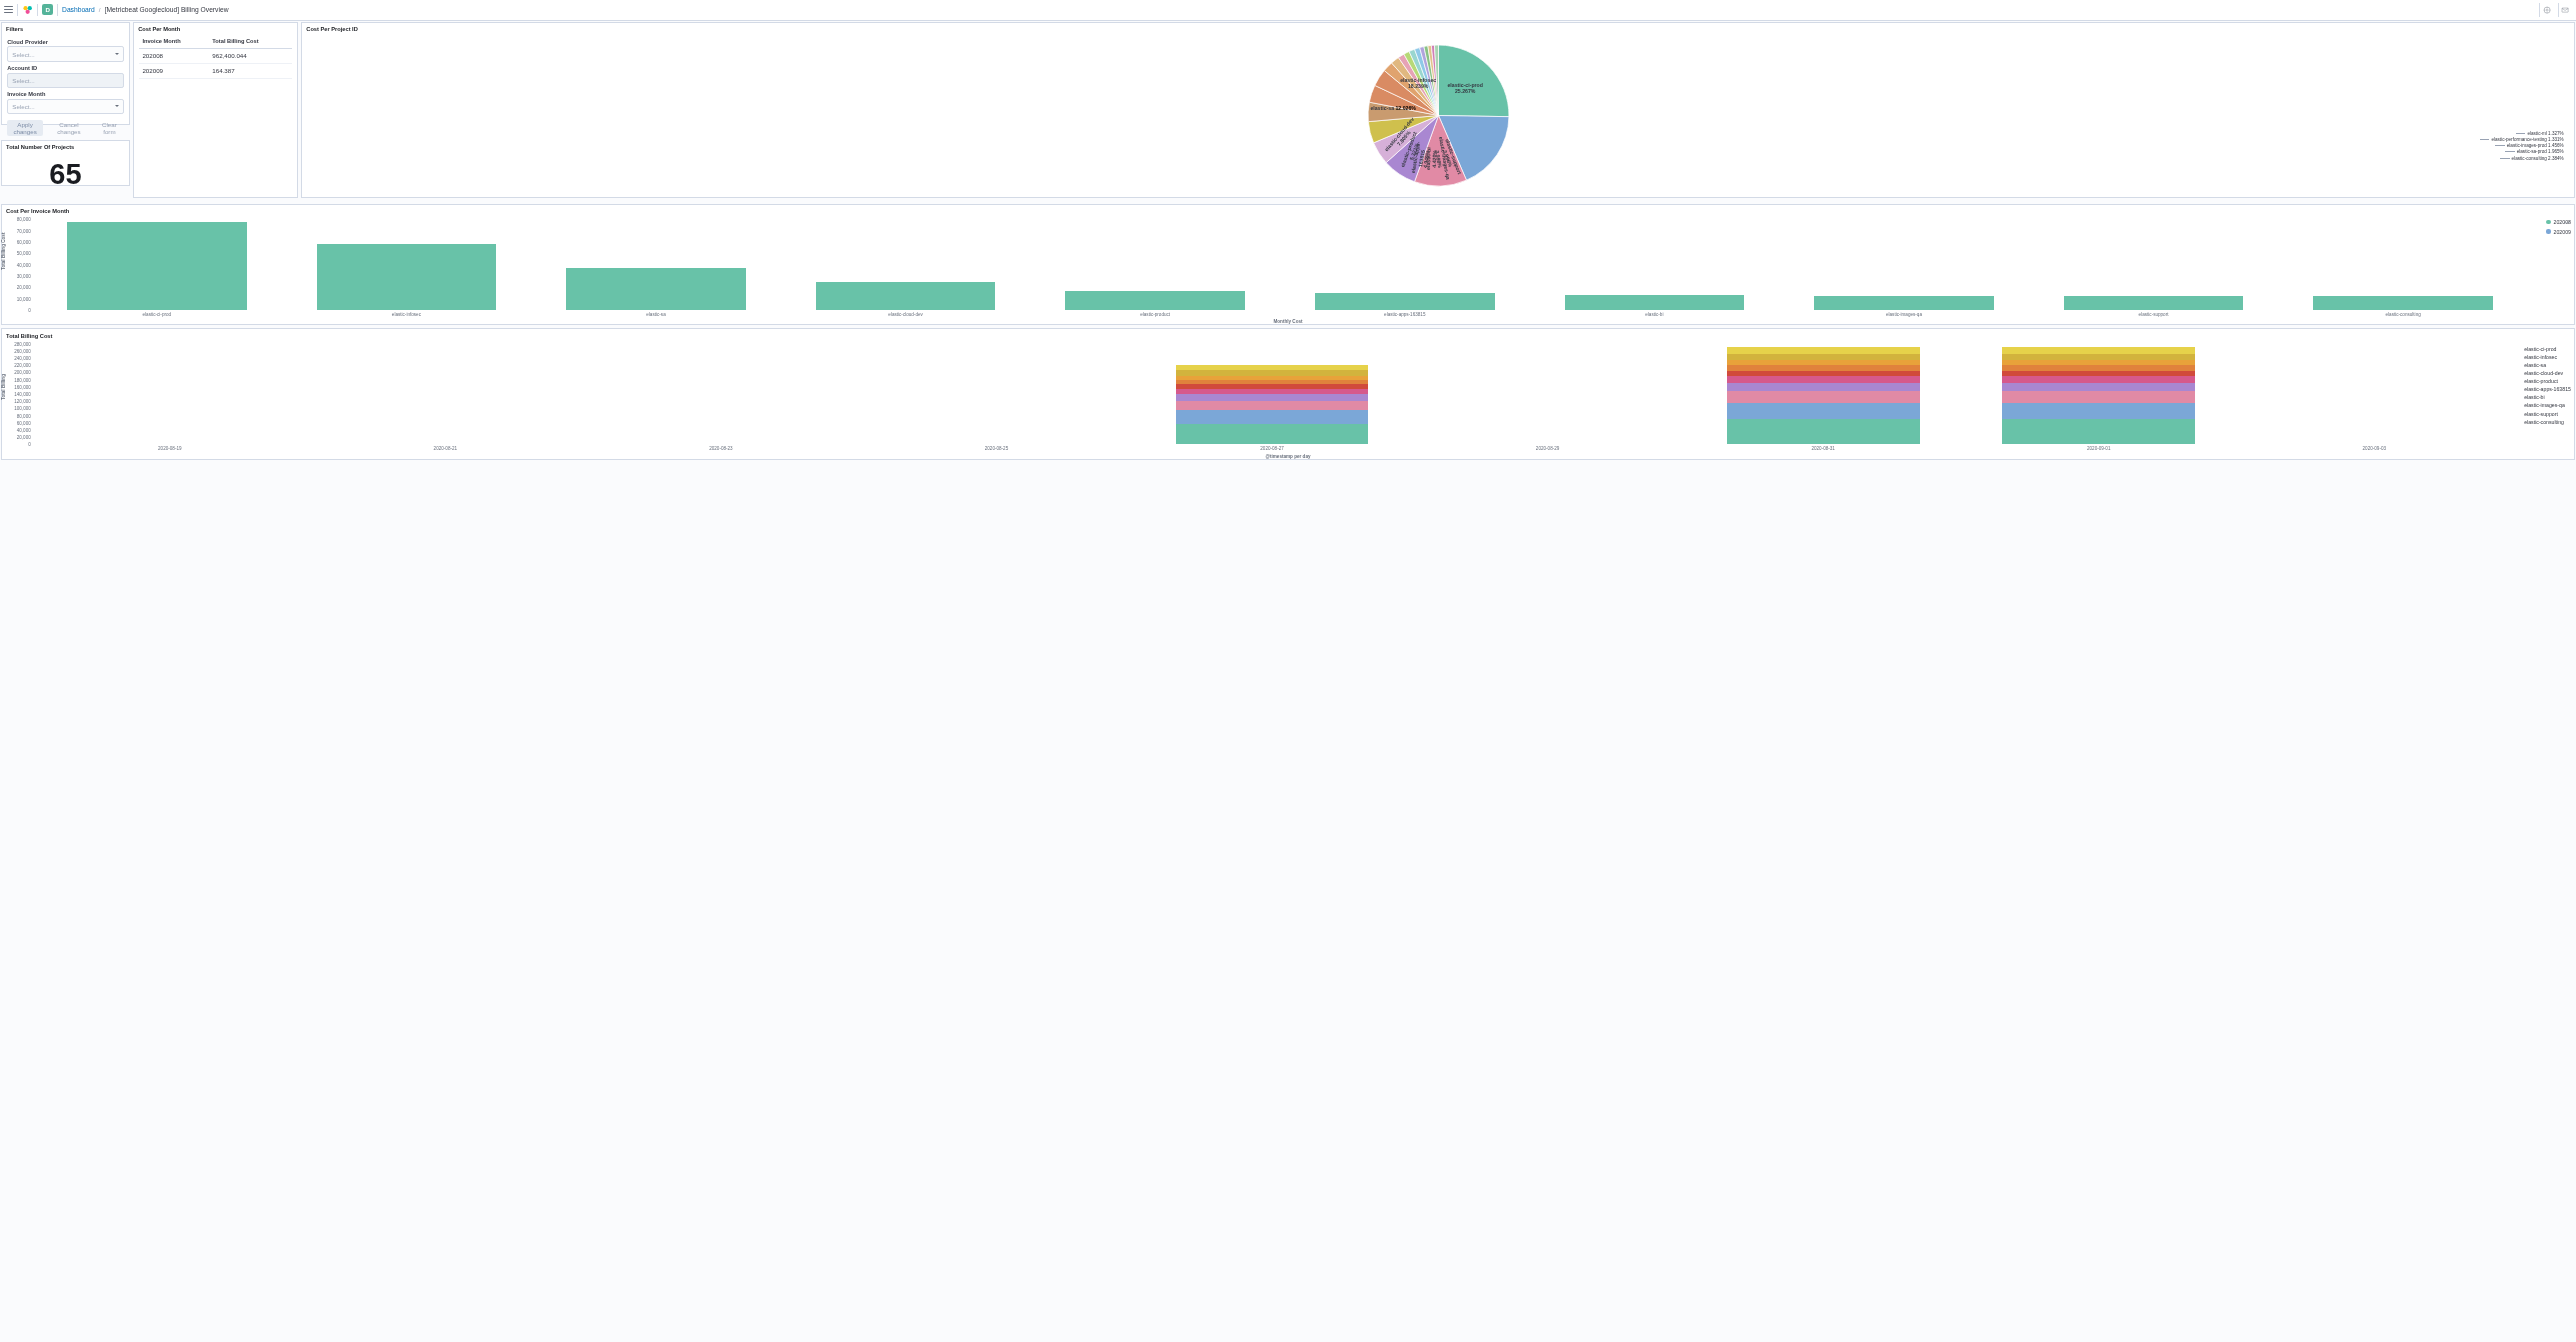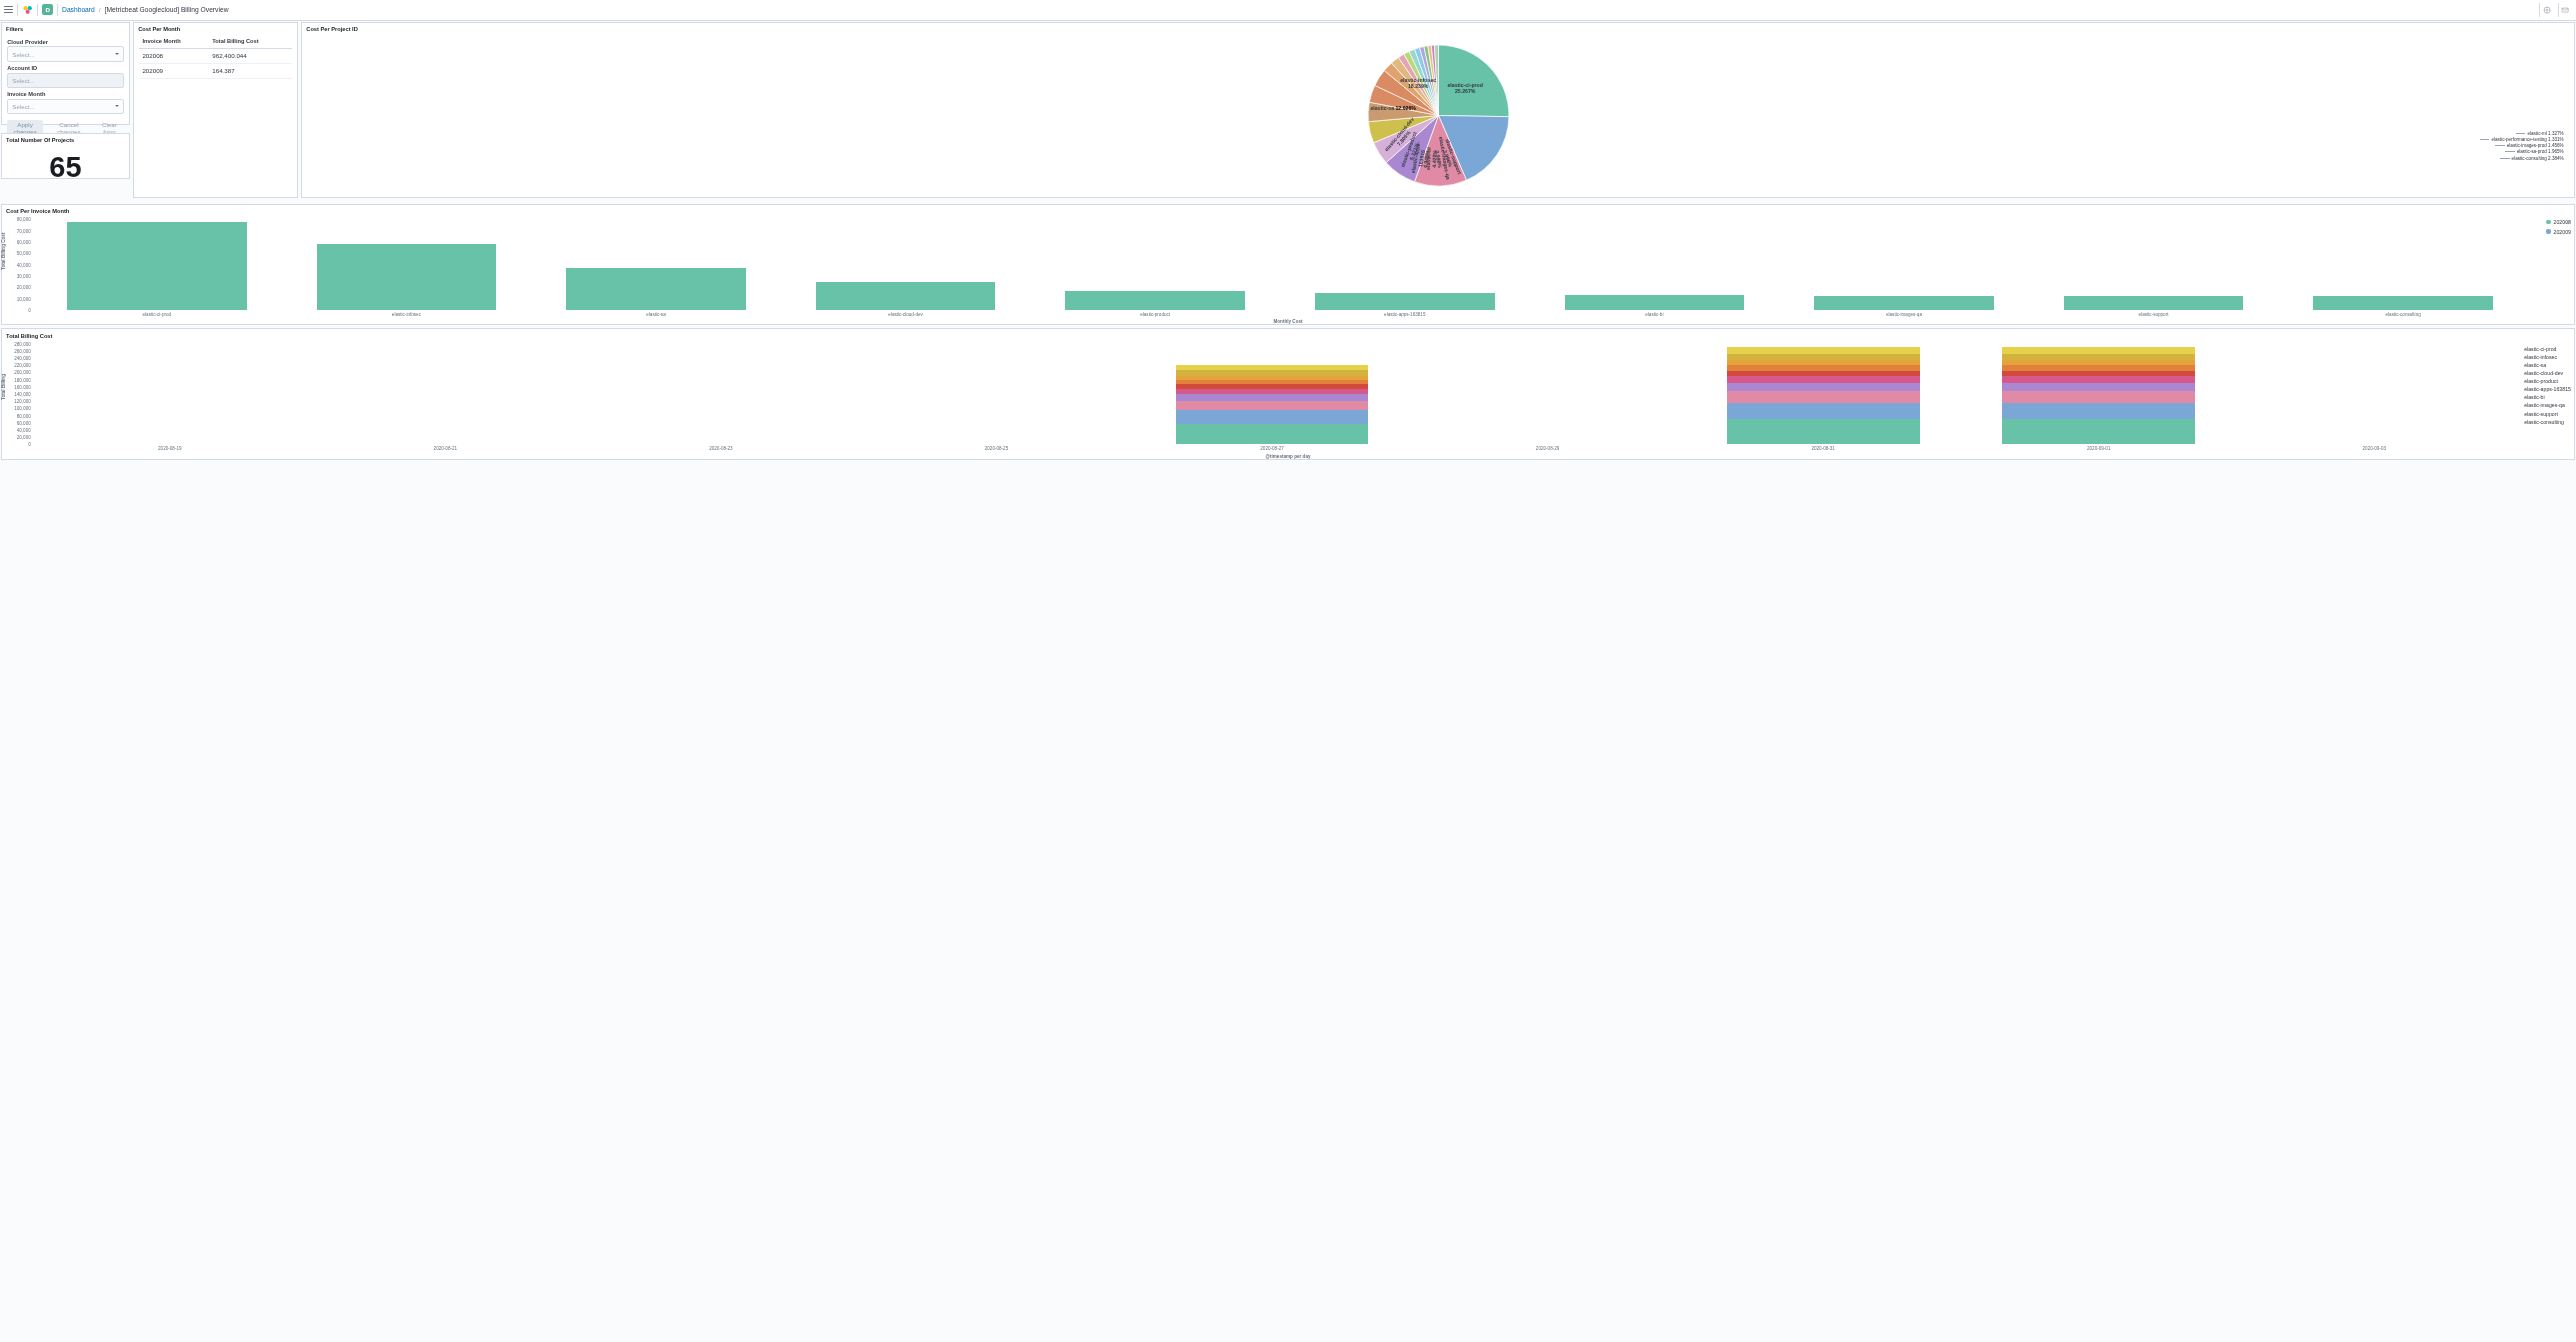--- a/index.html
+++ b/index.html
@@ -139,21 +139,21 @@
   <div class="topicon">
     <svg viewBox="0 0 24 24">
         <rect x="3" y="6" width="18" height="12" rx="1"></rect>
         <path d="M3 7l9 6 9-6"></path>
       </svg>
   </div>
 </div>
 
 <div class="grid">
 
-  <div style="display:flex; flex-direction:column; gap:8px;">
+  <div style="display:flex; flex-direction:column; gap:15px;">
     <div class="panel" style="height:103px;">
       <div class="panel-title">Filters</div>
       <div class="panel-body">
         <div class="field-label">Cloud Provider</div>
         <div class="select">
           <span>Select...</span>
             <span class="caret"></span>
         </div>
         <div class="field-label">Account ID</div>
         <div class="select disabled">

